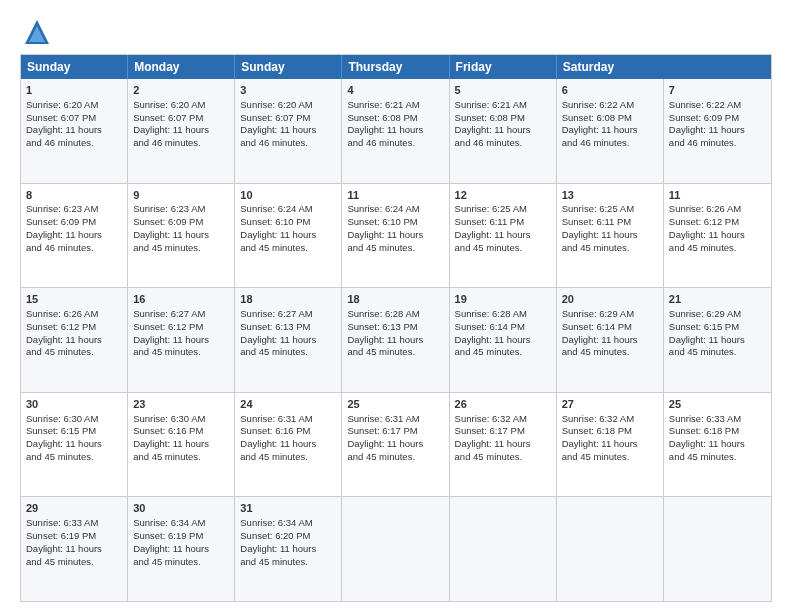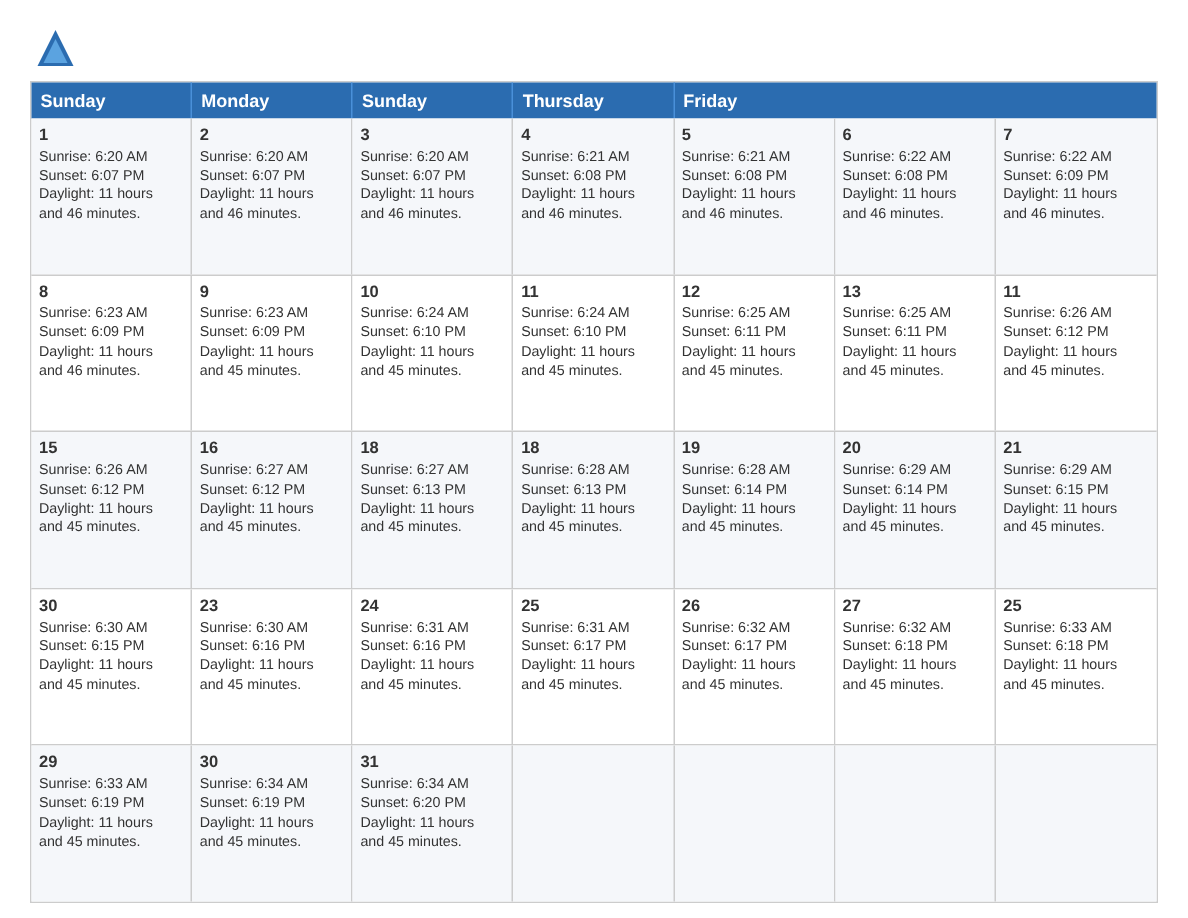--- a/index.html
+++ b/index.html
@@ -134,20 +134,21 @@
     </div>
   </div>
 
   <div class="calendar">
     <div class="cal-header-row" id="cal-header">
         <div class="cal-header-cell">Sunday</div>
         <div class="cal-header-cell">Monday</div>
         <div class="cal-header-cell">Sunday</div>
         <div class="cal-header-cell">Thursday</div>
         <div class="cal-header-cell">Friday</div>
+        <div class="cal-header-cell">Saturday</div>
       </div>
     <div class="cal-body" id="cal-body">
         <div class="cal-row">
           <div class="cal-cell">
             <span class="day-num">1</span>
             <span style="display: block;">Sunrise: 6:20 AM</span>
             <span style="display: block;">Sunset: 6:07 PM</span>
             <span style="display: block;">Daylight: 11 hours</span>
             <span style="display: block;">and 46 minutes.</span>
           </div>

